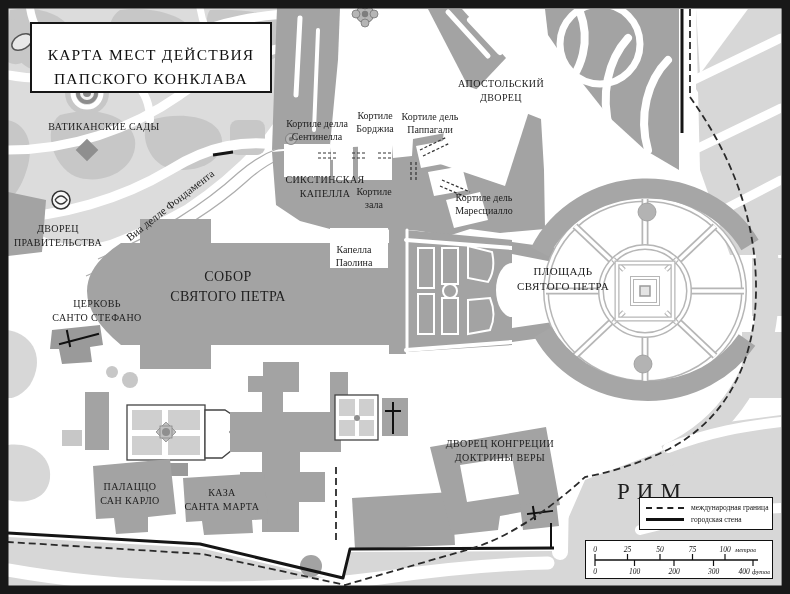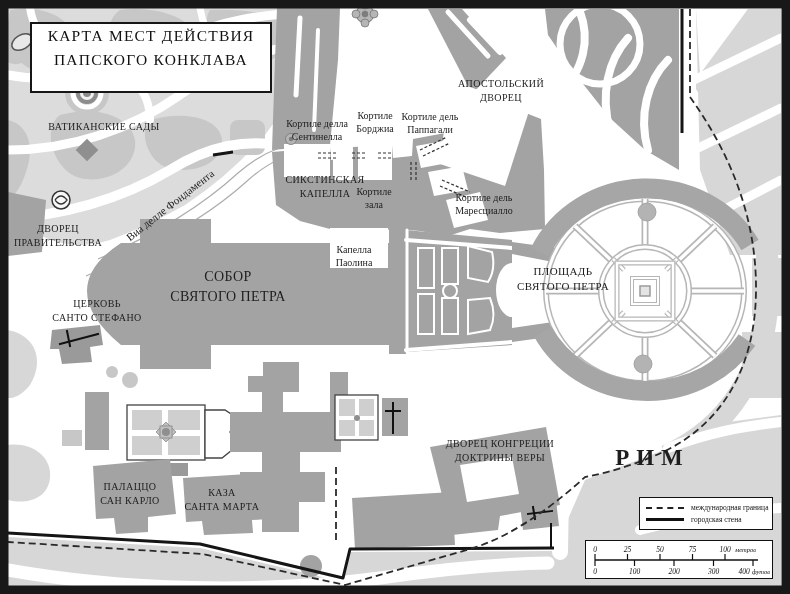--- a/index.html
+++ b/index.html
@@ -31,21 +31,21 @@
   .map-label{
     position:absolute;transform:translate(-50%,-50%);
     color:#1e1e1e;text-align:center;white-space:pre-line;pointer-events:none;
   }
   .lbl-caps{font-size:10px;letter-spacing:.4px;line-height:1.4;}
   .lbl-small{font-size:10px;line-height:1.3;}
   .lbl-rome{font-size:23px;letter-spacing:7px;text-indent:7px;}
   .lbl-via{font-size:11px;transform:translate(-50%,-50%) rotate(-38deg);white-space:nowrap;}
   #title-box{
     position:absolute;left:30px;top:22px;width:238px;height:67px;
-    background:#fff;border:2.5px solid #161616;display:flex;align-items:flex-start;justify-content:center;
+    background:#fff;border:2.5px solid #161616;display:flex;align-items:flex-end;justify-content:center;
   }
   #title-box .t{font-size:15.5px;letter-spacing:1.2px;line-height:1.55;text-align:center;white-space:pre-line;color:#111;}
   #legend-box{
     position:absolute;left:639px;top:497px;width:134px;height:33px;background:#fff;
     border:1.5px solid #111;display:flex;flex-direction:column;justify-content:space-evenly;padding:2px 6px;box-sizing:border-box;
   }
   .legend-row{display:flex;align-items:center;gap:7px;}
   .swatch{width:38px;flex:0 0 38px;}
   .swatch.dashed{border-top:2px dashed #222;height:0;}
   .swatch.solid{border-top:3px solid #111;height:0;}
@@ -373,21 +373,21 @@
   <div class="map-label lbl-caps" style="left:228px;top:287px;font-size:14px;">СОБОР
 СВЯТОГО ПЕТРА</div>
   <div class="map-label lbl-caps" style="left:563px;top:279px;font-size:11px;">ПЛОЩАДЬ
 СВЯТОГО ПЕТРА</div>
   <div class="map-label lbl-caps" style="left:130px;top:494px;">ПАЛАЦЦО
 САН КАРЛО</div>
   <div class="map-label lbl-caps" style="left:500px;top:451px;">ДВОРЕЦ КОНГРЕЦИИ
 ДОКТРИНЫ ВЕРЫ</div>
   <div class="map-label lbl-caps" style="left:222px;top:500px;">КАЗА
 САНТА МАРТА</div>
-  <div class="map-label lbl-rome" style="left:649px;top:458px;font-weight:bold;">РИМ</div>
+  <div class="map-label lbl-rome" style="left:649px;top:492px;">РИМ</div>
 
   <div id="legend-box">
     <div class="legend-row">
       <div class="swatch dashed"></div>
       <div class="lt">международная граница</div>
     </div>
     <div class="legend-row">
       <div class="swatch solid"></div>
       <div class="lt">городская стена</div>
     </div>

